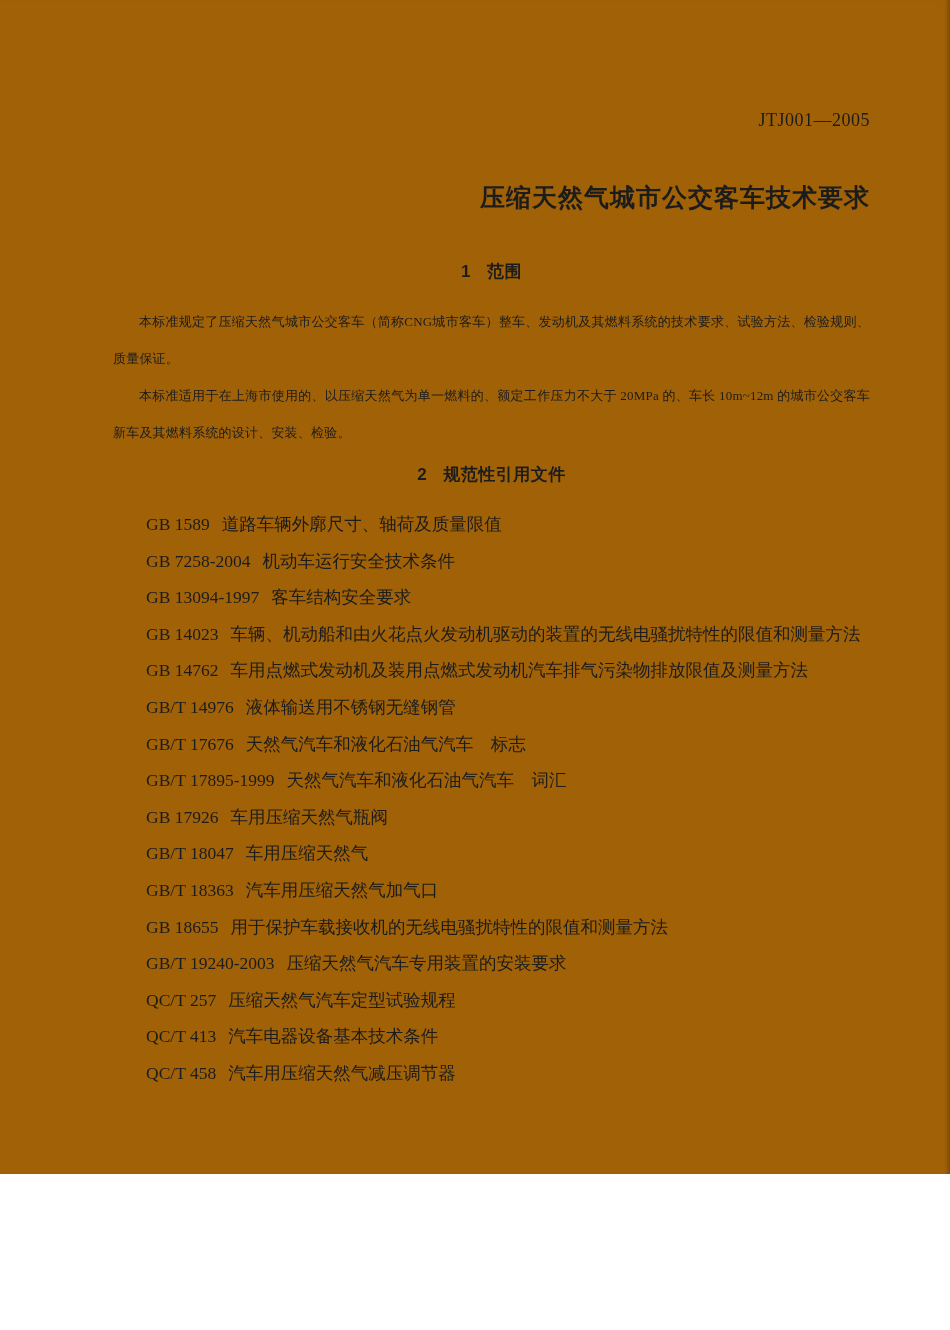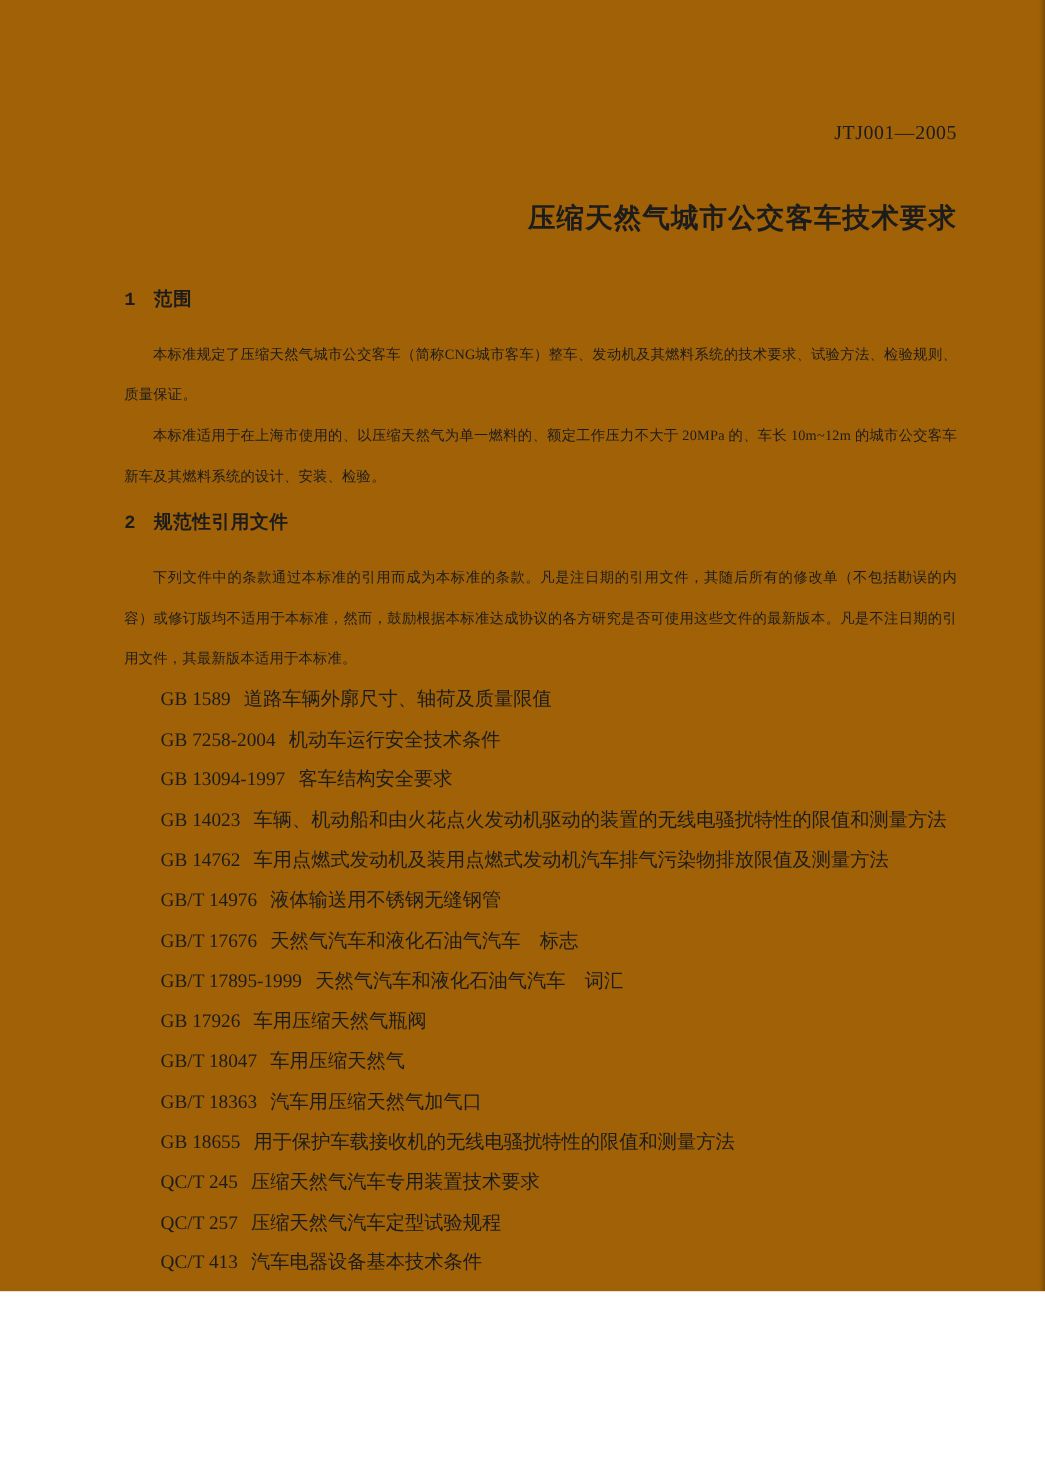--- a/index.html
+++ b/index.html
@@ -30,24 +30,25 @@
   .doc-title {
     margin: 50px 0 0 0;
     text-align: right;
     font-family: "Liberation Sans", "DejaVu Sans", sans-serif;
     font-weight: bold;
     font-size: 25px;
     letter-spacing: 1px;
   }
   .sec-heading {
     margin: 0;
-    font-family: Liberation Mono, monospace;
+    font-family: Liberation Sans, sans-serif;
     font-weight: bold;
     font-size: 17px;
     letter-spacing: 0.5px;
+    text-align: center;
   }
   .sec-heading .sec-num {
     display: inline-block;
     margin-right: 16px;
   }
   #section-scope .sec-heading {
     margin-top: 46px;
     margin-bottom: 20px;
   }
   #section-references .sec-heading {
@@ -100,35 +101,34 @@
       <span class="sec-num">1</span><span class="sec-title">范围</span>
     </h2>
     <p class="body-para">本标准规定了压缩天然气城市公交客车（简称CNG城市客车）整车、发动机及其燃料系统的技术要求、试验方法、检验规则、质量保证。</p>
     <p class="body-para">本标准适用于在上海市使用的、以压缩天然气为单一燃料的、额定工作压力不大于 20MPa 的、车长 10m~12m 的城市公交客车新车及其燃料系统的设计、安装、检验。</p>
   </section>
 
   <section id="section-references">
     <h2 class="sec-heading">
       <span class="sec-num">2</span><span class="sec-title">规范性引用文件</span>
     </h2>
-    <p class="body-para">下列文件中的条款通过本标准的引用而成为本标准的条款。凡是注日期的引用文件，其随后所有的修改单（不包括勘误的内容）或修订版均不适用于本标准，然而，鼓励根据本标准达成协议的各方研究是否可使用这些文件的最新版本。凡是不注日期的引用文件，其最新版本适用于本标准。</p>
     <ul class="ref-list" id="ref-list">
         <li><span class="ref-code">GB 1589</span><span class="ref-title">道路车辆外廓尺寸、轴荷及质量限值</span></li>
         <li><span class="ref-code">GB 7258-2004</span><span class="ref-title">机动车运行安全技术条件</span></li>
         <li><span class="ref-code">GB 13094-1997</span><span class="ref-title">客车结构安全要求</span></li>
         <li><span class="ref-code">GB 14023</span><span class="ref-title">车辆、机动船和由火花点火发动机驱动的装置的无线电骚扰特性的限值和测量方法</span></li>
         <li><span class="ref-code">GB 14762</span><span class="ref-title">车用点燃式发动机及装用点燃式发动机汽车排气污染物排放限值及测量方法</span></li>
         <li><span class="ref-code">GB/T 14976</span><span class="ref-title">液体输送用不锈钢无缝钢管</span></li>
         <li><span class="ref-code">GB/T 17676</span><span class="ref-title">天然气汽车和液化石油气汽车　标志</span></li>
         <li><span class="ref-code">GB/T 17895-1999</span><span class="ref-title">天然气汽车和液化石油气汽车　词汇</span></li>
         <li><span class="ref-code">GB 17926</span><span class="ref-title">车用压缩天然气瓶阀</span></li>
         <li><span class="ref-code">GB/T 18047</span><span class="ref-title">车用压缩天然气</span></li>
         <li><span class="ref-code">GB/T 18363</span><span class="ref-title">汽车用压缩天然气加气口</span></li>
         <li><span class="ref-code">GB 18655</span><span class="ref-title">用于保护车载接收机的无线电骚扰特性的限值和测量方法</span></li>
-        <li><span class="ref-code">QC/T 245</span><span class="ref-title">压缩天然气汽车专用装置技术要求</span></li>
+        <li><span class="ref-code">GB/T 19240-2003</span><span class="ref-title">压缩天然气汽车专用装置的安装要求</span></li>
         <li><span class="ref-code">QC/T 257</span><span class="ref-title">压缩天然气汽车定型试验规程</span></li>
         <li><span class="ref-code">QC/T 413</span><span class="ref-title">汽车电器设备基本技术条件</span></li>
         <li><span class="ref-code">QC/T 458</span><span class="ref-title">汽车用压缩天然气减压调节器</span></li>
       </ul>
   </section>
 
   <div class="page-footer">
     <span class="page-number">1</span>
   </div>
 

